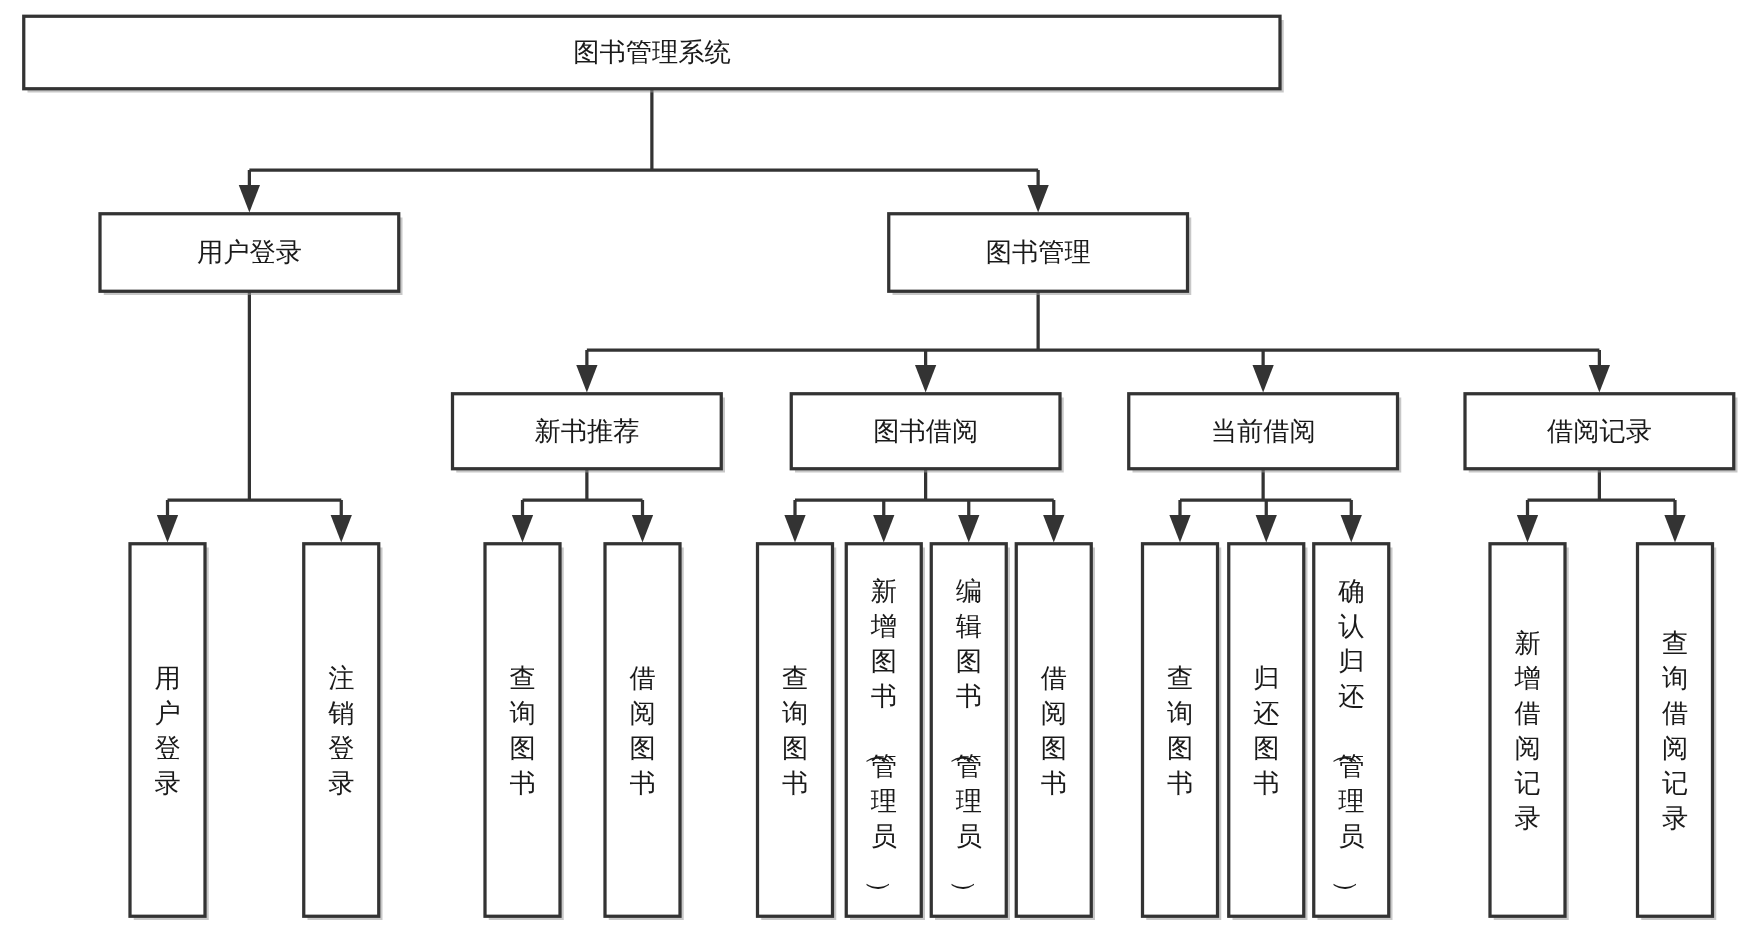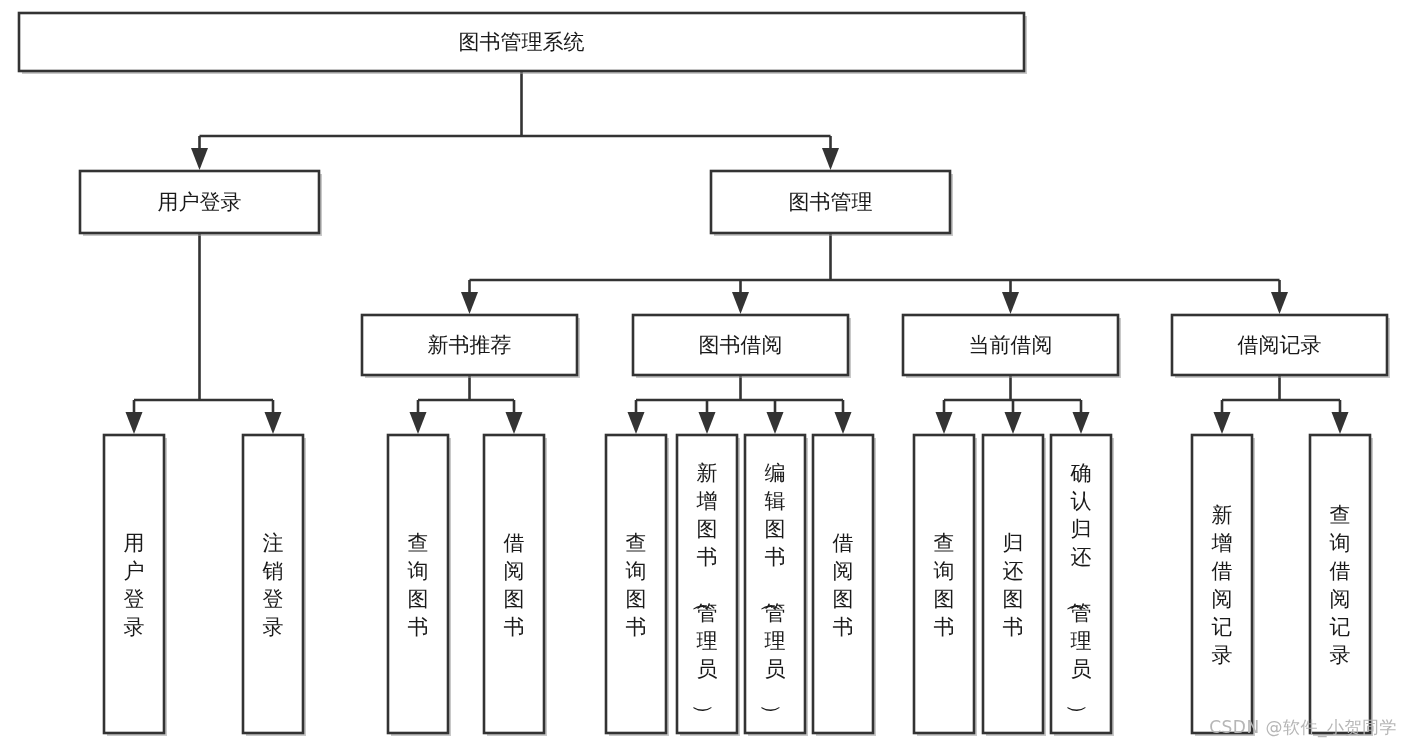--- a/index.html
+++ b/index.html
@@ -238,14 +238,13 @@
           <rect class="node-rect" x="1192" y="435" width="60" height="298"></rect>
           <text class="node-label-v" x="1222" y="521.84"><tspan x="1222" dy="0">新</tspan><tspan x="1222" dy="28">增</tspan><tspan x="1222" dy="28">借</tspan><tspan x="1222" dy="28">阅</tspan><tspan x="1222" dy="28">记</tspan><tspan x="1222" dy="28">录</tspan></text>
         </g>
         <g>
           <rect class="node-shadow" x="1313" y="438" width="60" height="298"></rect>
           <rect class="node-rect" x="1310" y="435" width="60" height="298"></rect>
           <text class="node-label-v" x="1340" y="521.84"><tspan x="1340" dy="0">查</tspan><tspan x="1340" dy="28">询</tspan><tspan x="1340" dy="28">借</tspan><tspan x="1340" dy="28">阅</tspan><tspan x="1340" dy="28">记</tspan><tspan x="1340" dy="28">录</tspan></text>
         </g>
       </g>
   </svg>
-  <div class="watermark">CSDN @软件_小贺同学</div>
 </div>
 
 </body></html>

